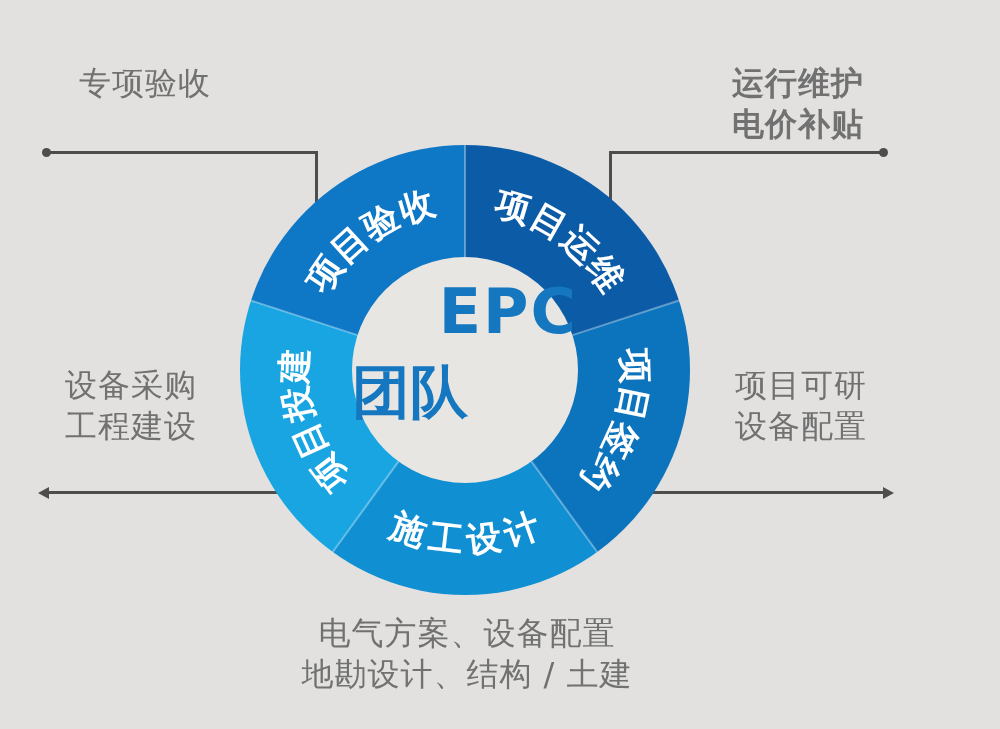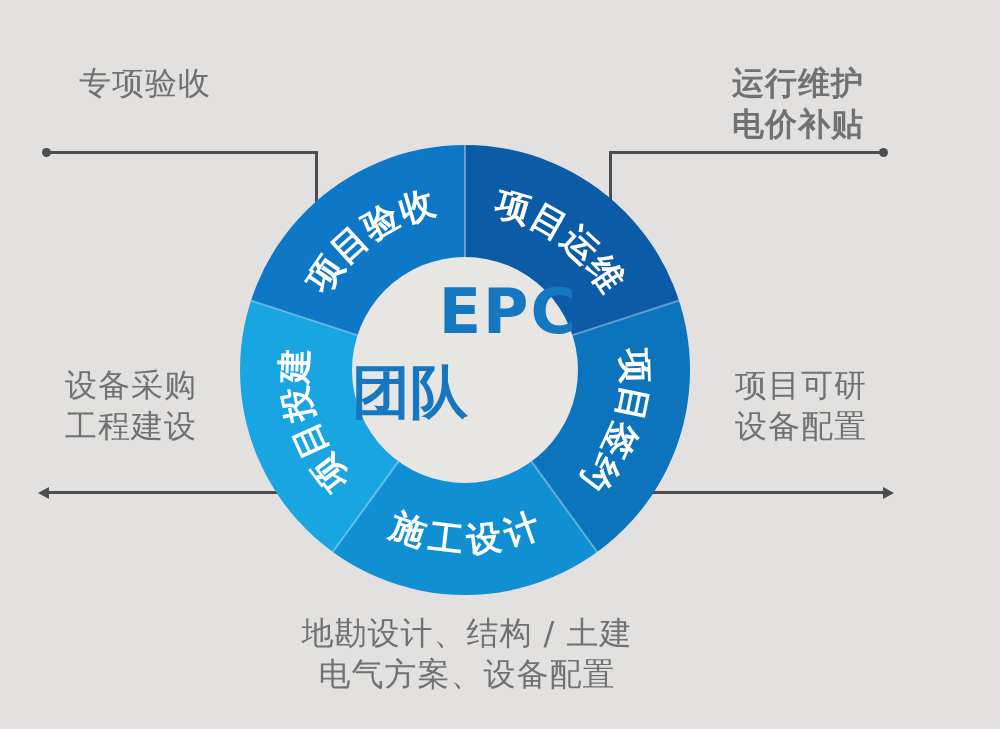--- a/index.html
+++ b/index.html
@@ -97,17 +97,17 @@
   </div>
   <div class="annotation" style="left:65px;top:365px;">
     <div>设备采购</div>
     <div>工程建设</div>
   </div>
   <div class="annotation" style="left:735px;top:365px;">
     <div>项目可研</div>
     <div>设备配置</div>
   </div>
   <div class="annotation annotation-center" style="left:0;width:934px;top:613px;">
+    <div>电气方案、设备配置</div>
     <div>地勘设计、结构 / 土建</div>
-    <div>电气方案、设备配置</div>
   </div>
 
 </div>
 
 </body></html>

